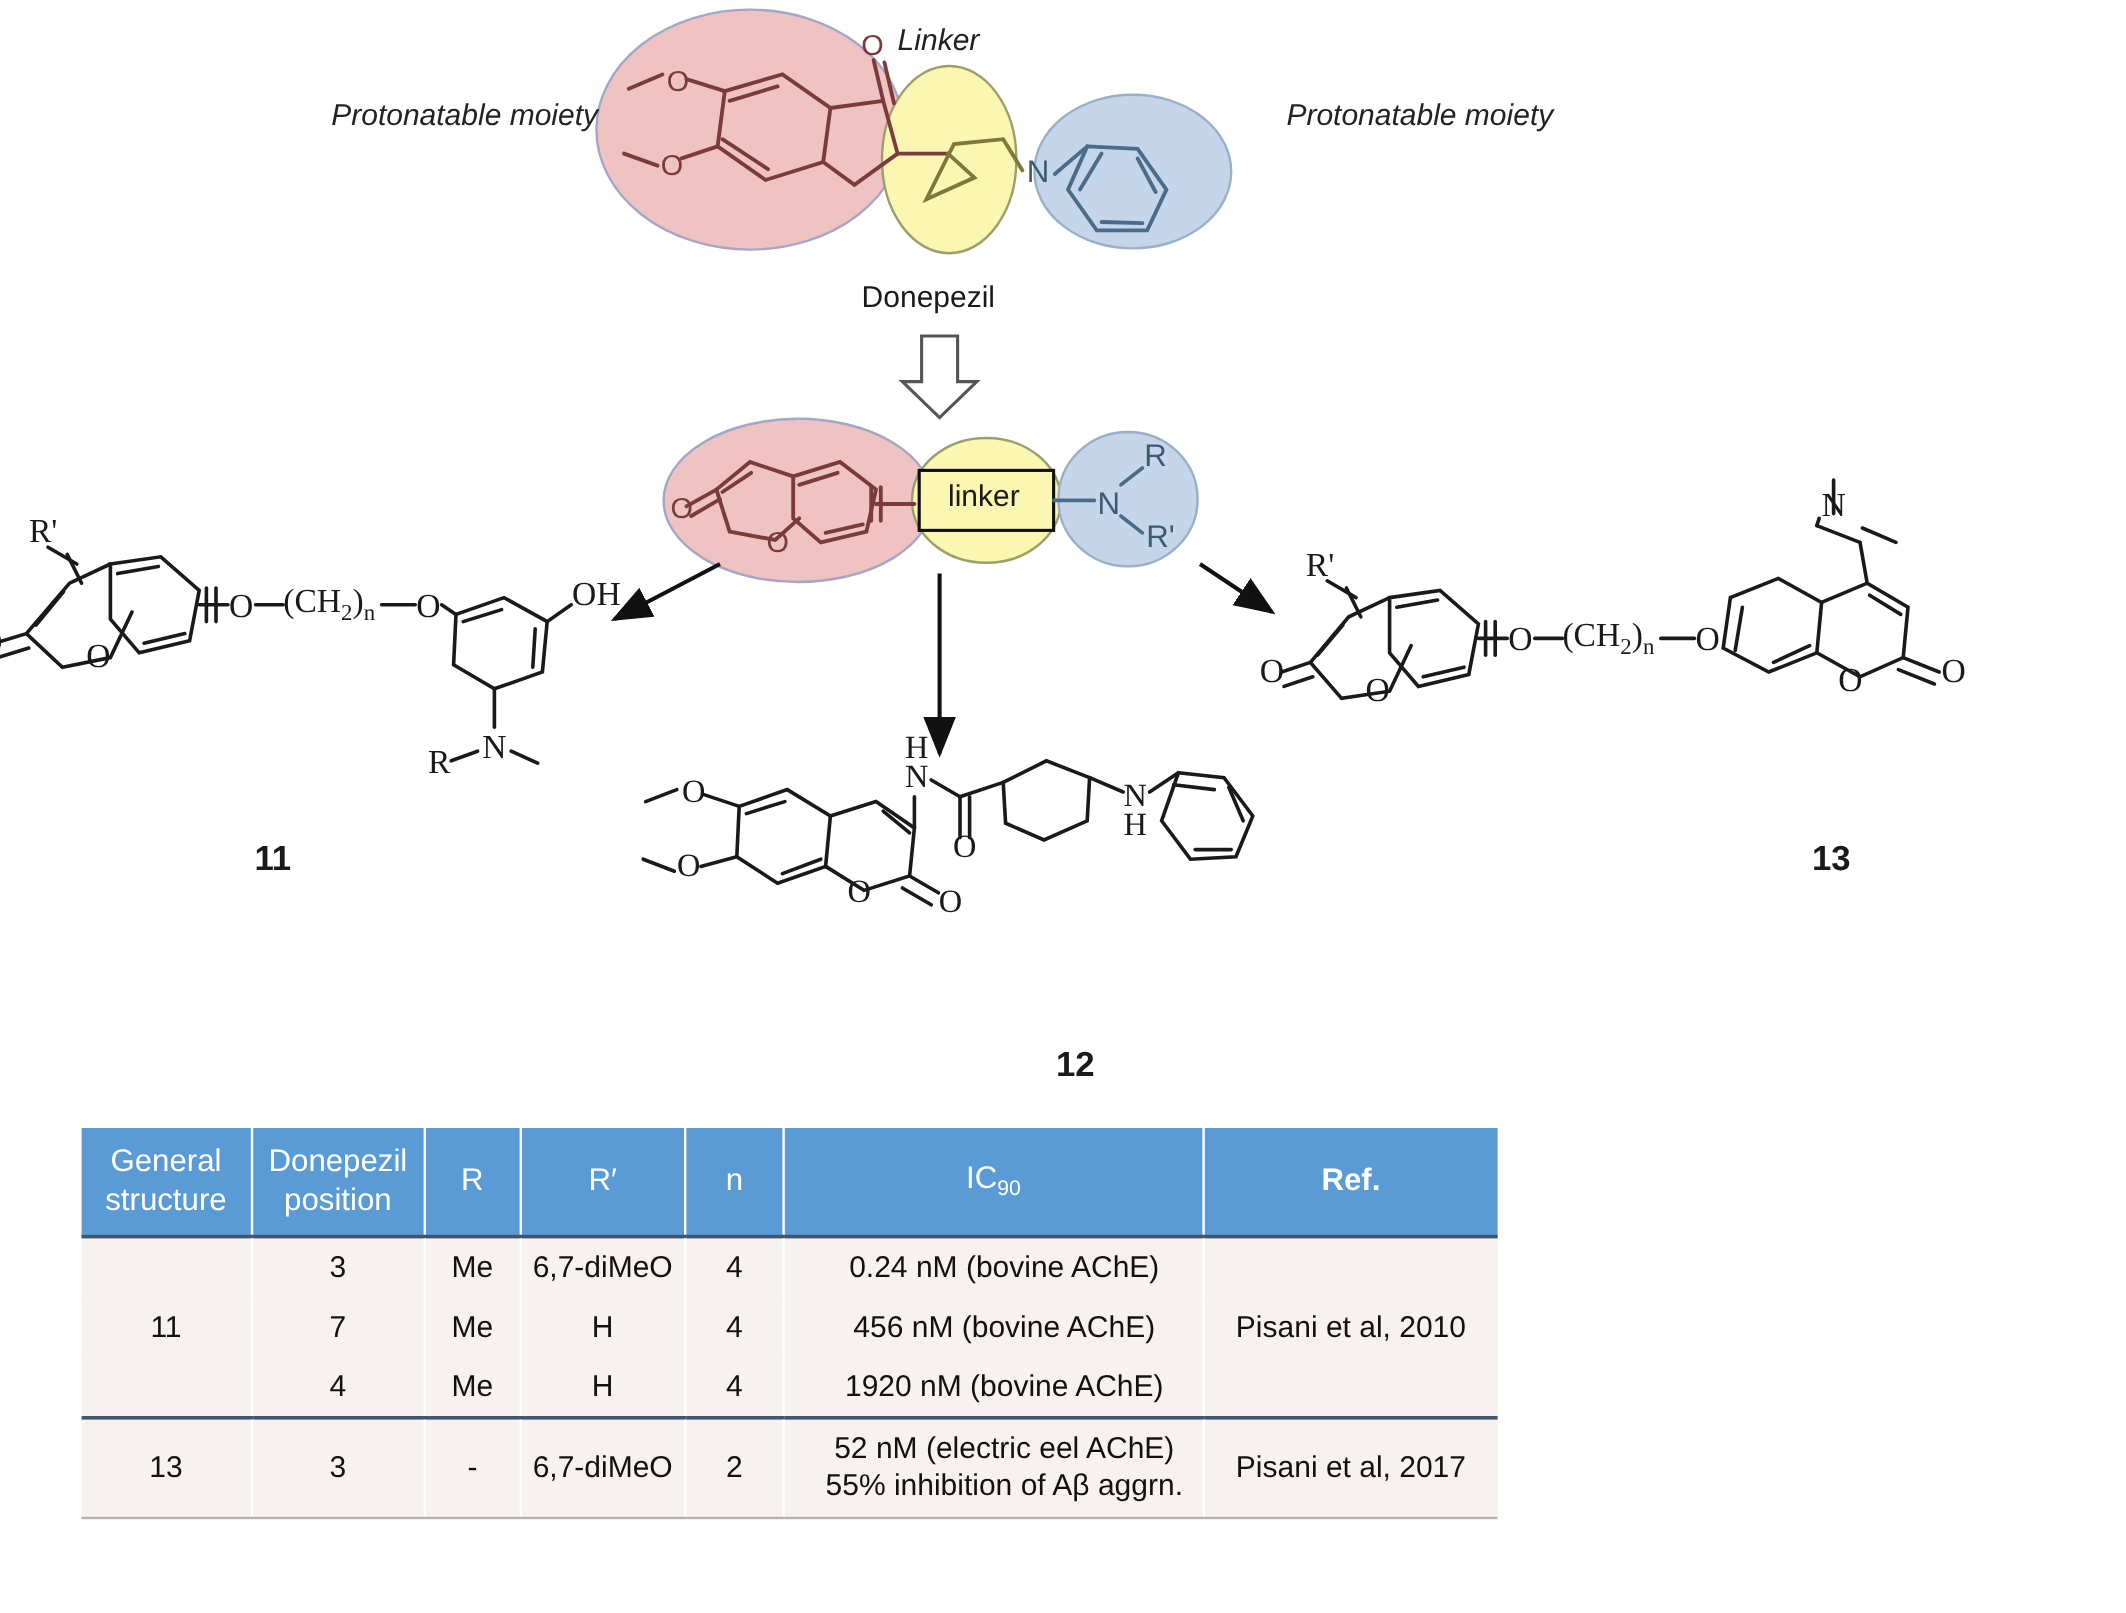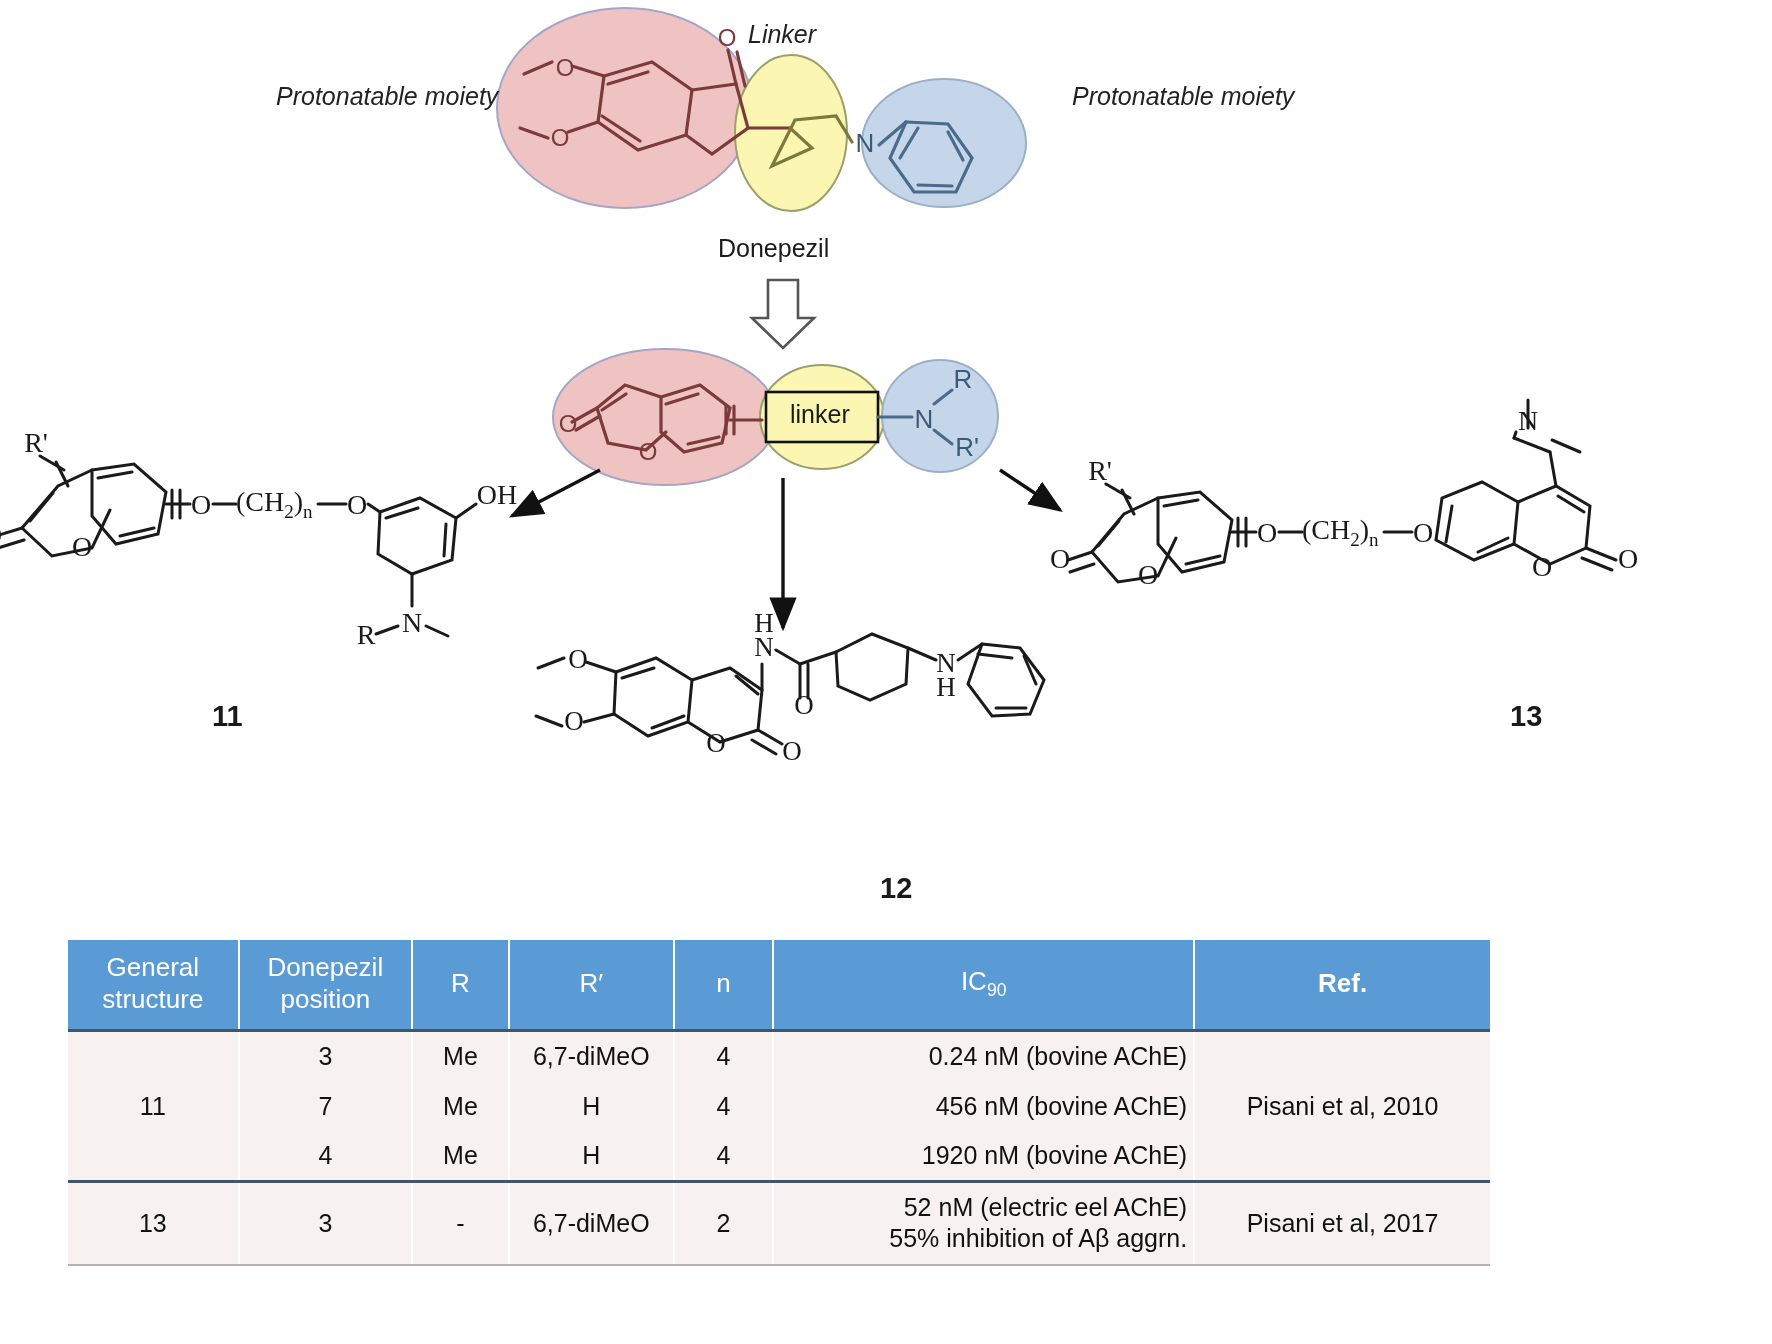--- a/index.html
+++ b/index.html
@@ -42,21 +42,21 @@
   }
   .lbl-compound {
     font-weight: bold;
     font-size: 29px;
   }
   
   .data-table-wrap {
     position: absolute;
     left: 68px;
     top: 940px;
-    width: 1422px;
+    width: 1180px;
   }
   table.data-table {
     border-collapse: collapse;
     width: 100%;
     table-layout: fixed;
     font-size: 25px;
     color: #111;
   }
   table.data-table th {
     background: #5b9bd5;
@@ -74,21 +74,21 @@
   table.data-table td {
     background: #f7f1ef;
     padding: 9px 6px;
     text-align: center;
     vertical-align: middle;
     border-right: 2px solid #ffffff;
     line-height: 1.25;
   }
   table.data-table td:last-child { border-right: none; }
   table.data-table td.ic50 {
-    text-align: right;
+    text-align: center;
     padding-left: 24px;
   }
   tr.group-end td {
     border-bottom: 3px solid #44546a;
   }
   tr.last-row td {
     border-bottom: 2px solid #b9b2b0;
   }
   .col-gs  { width: 12.0%; }
   .col-ap  { width: 12.2%; }

